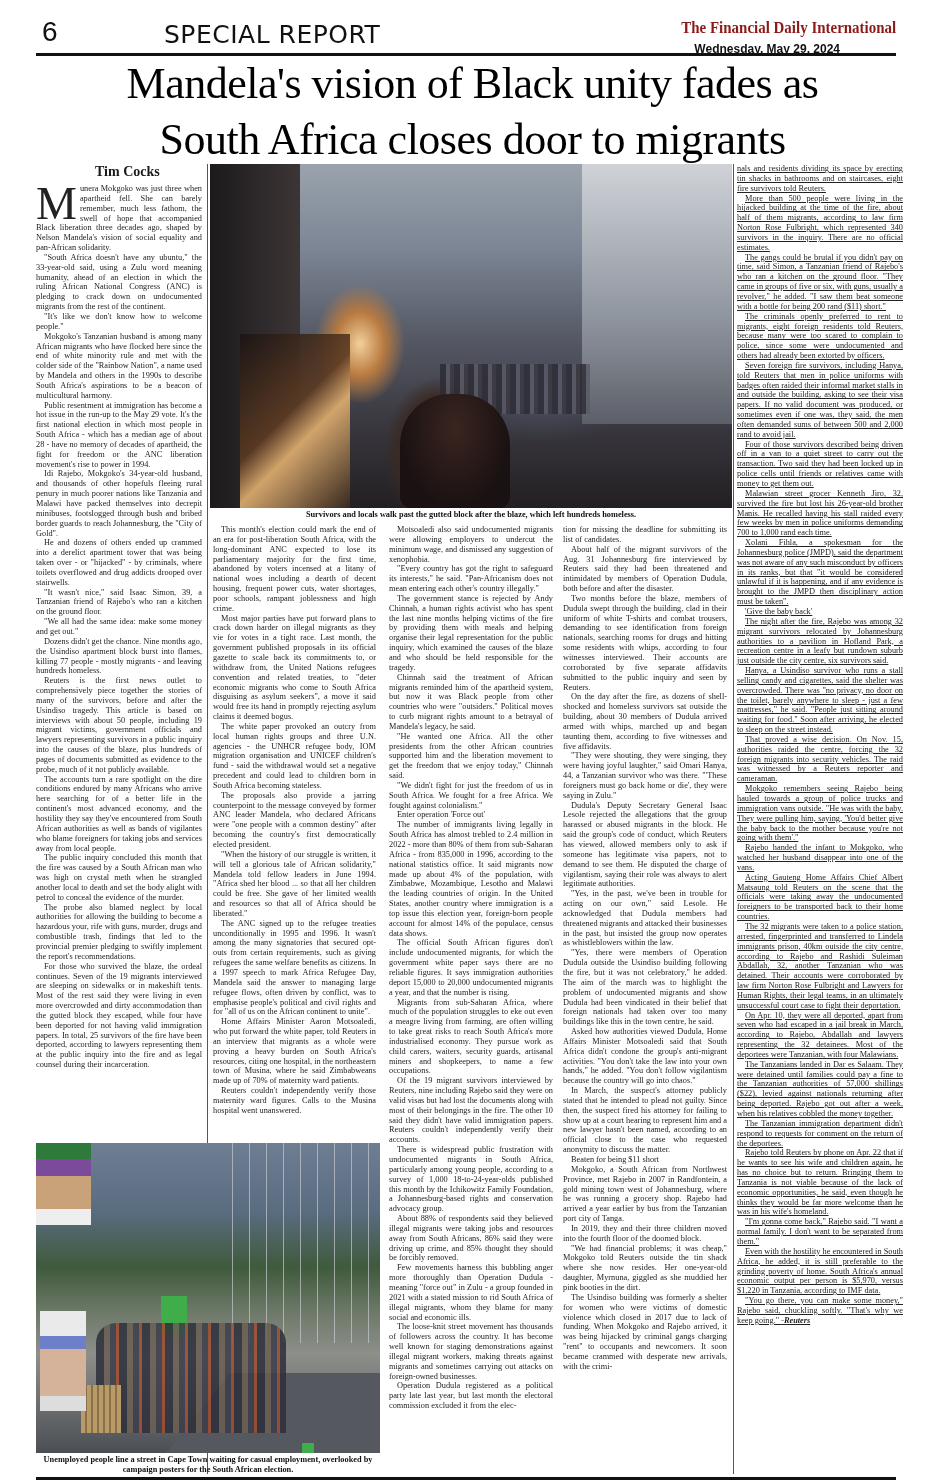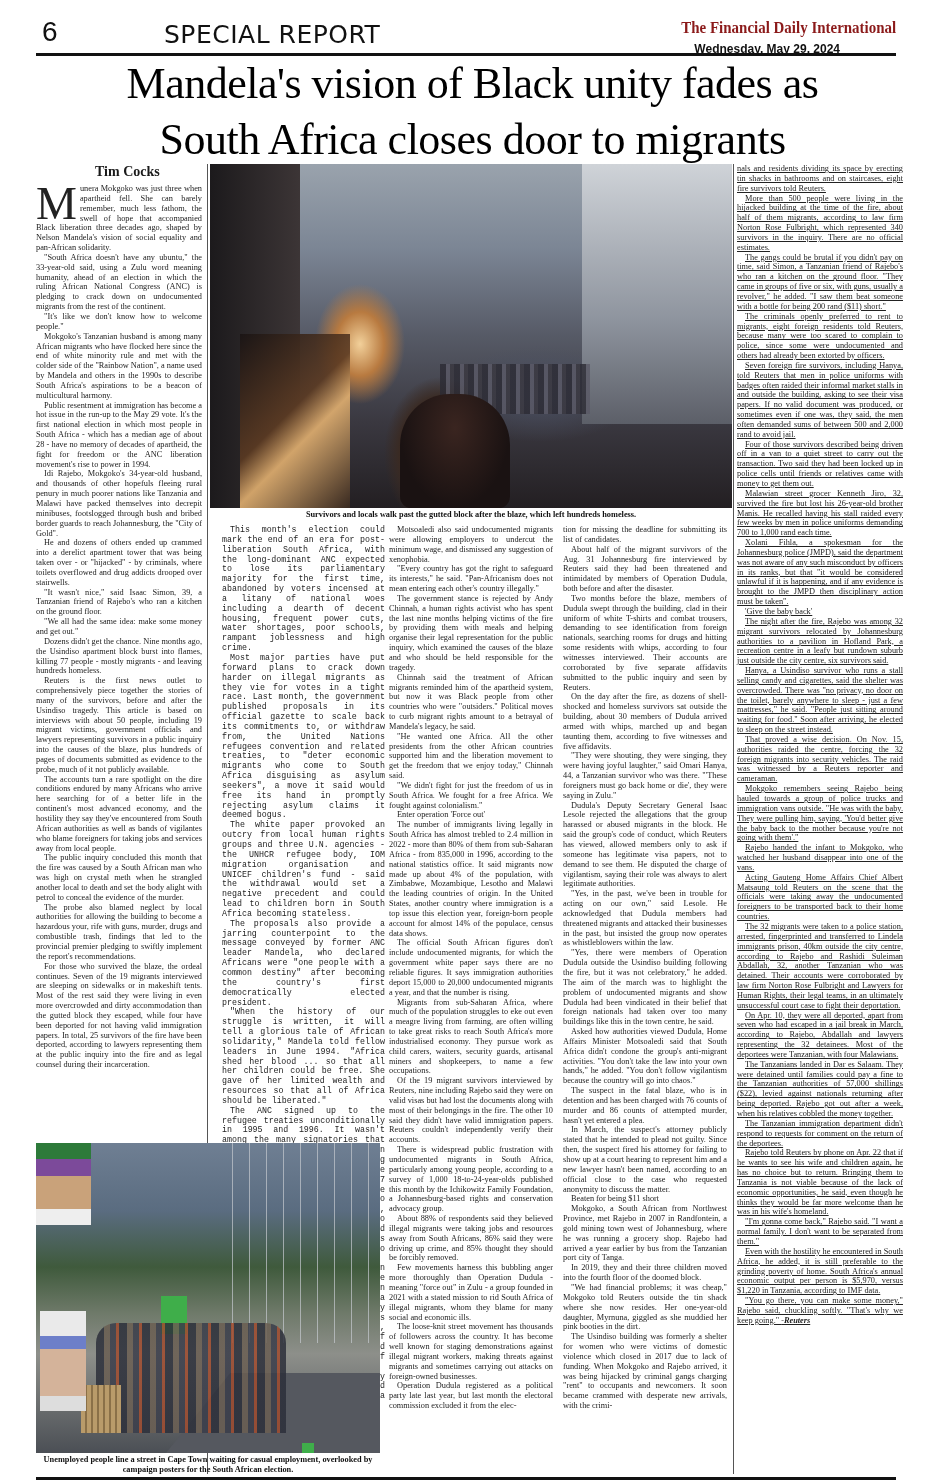--- a/index.html
+++ b/index.html
@@ -10,21 +10,21 @@
   .paper-name { position: absolute; right: 0; top: 6px; font-family: "Liberation Serif", serif; font-weight: bold; font-size: 17px; color: #8b1a1a; transform: scaleX(0.88); transform-origin: right; }
   .paper-date { position: absolute; right: 56px; top: 30px; font-family: "Liberation Sans", sans-serif; font-weight: bold; font-size: 12px; color: #111; }
   .rule-top { position: absolute; left: 36px; top: 53px; width: 860px; height: 3px; background: #111; }
   .headline { position: absolute; left: 20px; top: 56px; width: 905px; text-align: center; font-family: "Liberation Serif", serif; font-weight: normal; font-size: 44px; line-height: 56px; letter-spacing: -0.5px; color: #000; }
   .col { position: absolute; font-size: 8.3px; line-height: 9.85px; text-align: justify; color: #222; }
   .col p { margin: 0; text-indent: 8px; }
   .col p.noindent { text-indent: 0; }
   .byline { position: absolute; left: 95px; top: 164px; font-weight: bold; font-size: 14px; }
   .dropcap { float: left; font-size: 46px; line-height: 36px; margin: 2px 3px 0 0; font-family: "Liberation Serif", serif; }
   .c1 { left: 36px; top: 184px; width: 166px; }
-  .c2 { left: 222px; top: 525px; width: 163px; font-family: Liberation Mono, monospace; }
+  .c2 { left: 213px; top: 525px; width: 163px; }
   .c3 { left: 389px; top: 525px; width: 164px; }
   .c4 { left: 563px; top: 525px; width: 164px; }
   .c5 { left: 737px; top: 164px; width: 166px; text-decoration: underline; }
   .vrule { position: absolute; width: 1px; background: #555; }
   .photo { position: absolute; overflow: hidden; }
   .photo-main { left: 210px; top: 164px; width: 522px; height: 344px;
     background:
       radial-gradient(ellipse 80px 110px at 230px 290px, #2a1d1a 0%, #3a2a22 50%, transparent 70%),
       radial-gradient(ellipse 60px 80px at 150px 180px, #f2d09a 0%, #b87a40 40%, transparent 75%),
       radial-gradient(ellipse 120px 60px at 330px 230px, #4a5062 0%, transparent 80%),
@@ -137,21 +137,20 @@
     <div id="col4">
       <p class="noindent">tion for missing the deadline for submitting its list of candidates.</p>
       <p>About half of the migrant survivors of the Aug. 31 Johannesburg fire interviewed by Reuters said they had been threatened and intimidated by members of Operation Dudula, both before and after the disaster.</p>
       <p>Two months before the blaze, members of Dudula swept through the building, clad in their uniform of white T-shirts and combat trousers, demanding to see identification from foreign nationals, searching rooms for drugs and hitting some residents with whips, according to four witnesses interviewed. Their accounts are corroborated by five separate affidavits submitted to the public inquiry and seen by Reuters.</p>
       <p>On the day after the fire, as dozens of shell-shocked and homeless survivors sat outside the building, about 30 members of Dudula arrived armed with whips, marched up and began taunting them, according to five witnesses and five affidavits.</p>
       <p>"They were shouting, they were singing, they were having joyful laughter," said Omari Hanya, 44, a Tanzanian survivor who was there. "'These foreigners must go back home or die', they were saying in Zulu."</p>
       <p>Dudula's Deputy Secretary General Isaac Lesole rejected the allegations that the group harassed or abused migrants in the block. He said the group's code of conduct, which Reuters has viewed, allowed members only to ask if someone has legitimate visa papers, not to demand to see them. He disputed the charge of vigilantism, saying their role was always to alert legitimate authorities.</p>
       <p>"Yes, in the past, we've been in trouble for acting on our own," said Lesole. He acknowledged that Dudula members had threatened migrants and attacked their businesses in the past, but insisted the group now operates as whistleblowers within the law.</p>
       <p>"Yes, there were members of Operation Dudula outside the Usindiso building following the fire, but it was not celebratory," he added. The aim of the march was to highlight the problem of undocumented migrants and show Dudula had been vindicated in their belief that foreign nationals had taken over too many buildings like this in the town centre, he said.</p>
       <p>Asked how authorities viewed Dudula, Home Affairs Minister Motsoaledi said that South Africa didn't condone the group's anti-migrant activities. "You don't take the law into your own hands," he added. "You don't follow vigilantism because the country will go into chaos."</p>
-      <p>The suspect in the fatal blaze, who is in detention and has been charged with 76 counts of murder and 86 counts of attempted murder, hasn't yet entered a plea.</p>
       <p>In March, the suspect's attorney publicly stated that he intended to plead not guilty. Since then, the suspect fired his attorney for failing to show up at a court hearing to represent him and a new lawyer hasn't been named, according to an official close to the case who requested anonymity to discuss the matter.</p>
       <p>Beaten for being $11 short</p>
       <p>Mokgoko, a South African from Northwest Province, met Rajebo in 2007 in Randfontein, a gold mining town west of Johannesburg, where he was running a grocery shop. Rajebo had arrived a year earlier by bus from the Tanzanian port city of Tanga.</p>
       <p>In 2019, they and their three children moved into the fourth floor of the doomed block.</p>
       <p>"We had financial problems; it was cheap," Mokgoko told Reuters outside the tin shack where she now resides. Her one-year-old daughter, Myrnuna, giggled as she muddied her pink booties in the dirt.</p>
       <p>The Usindiso building was formerly a shelter for women who were victims of domestic violence which closed in 2017 due to lack of funding. When Mokgoko and Rajebo arrived, it was being hijacked by criminal gangs charging "rent" to occupants and newcomers. It soon became crammed with desperate new arrivals, with the crimi-</p>
     </div>
   </div>
 <div class="col c5">
     <div id="col5">

